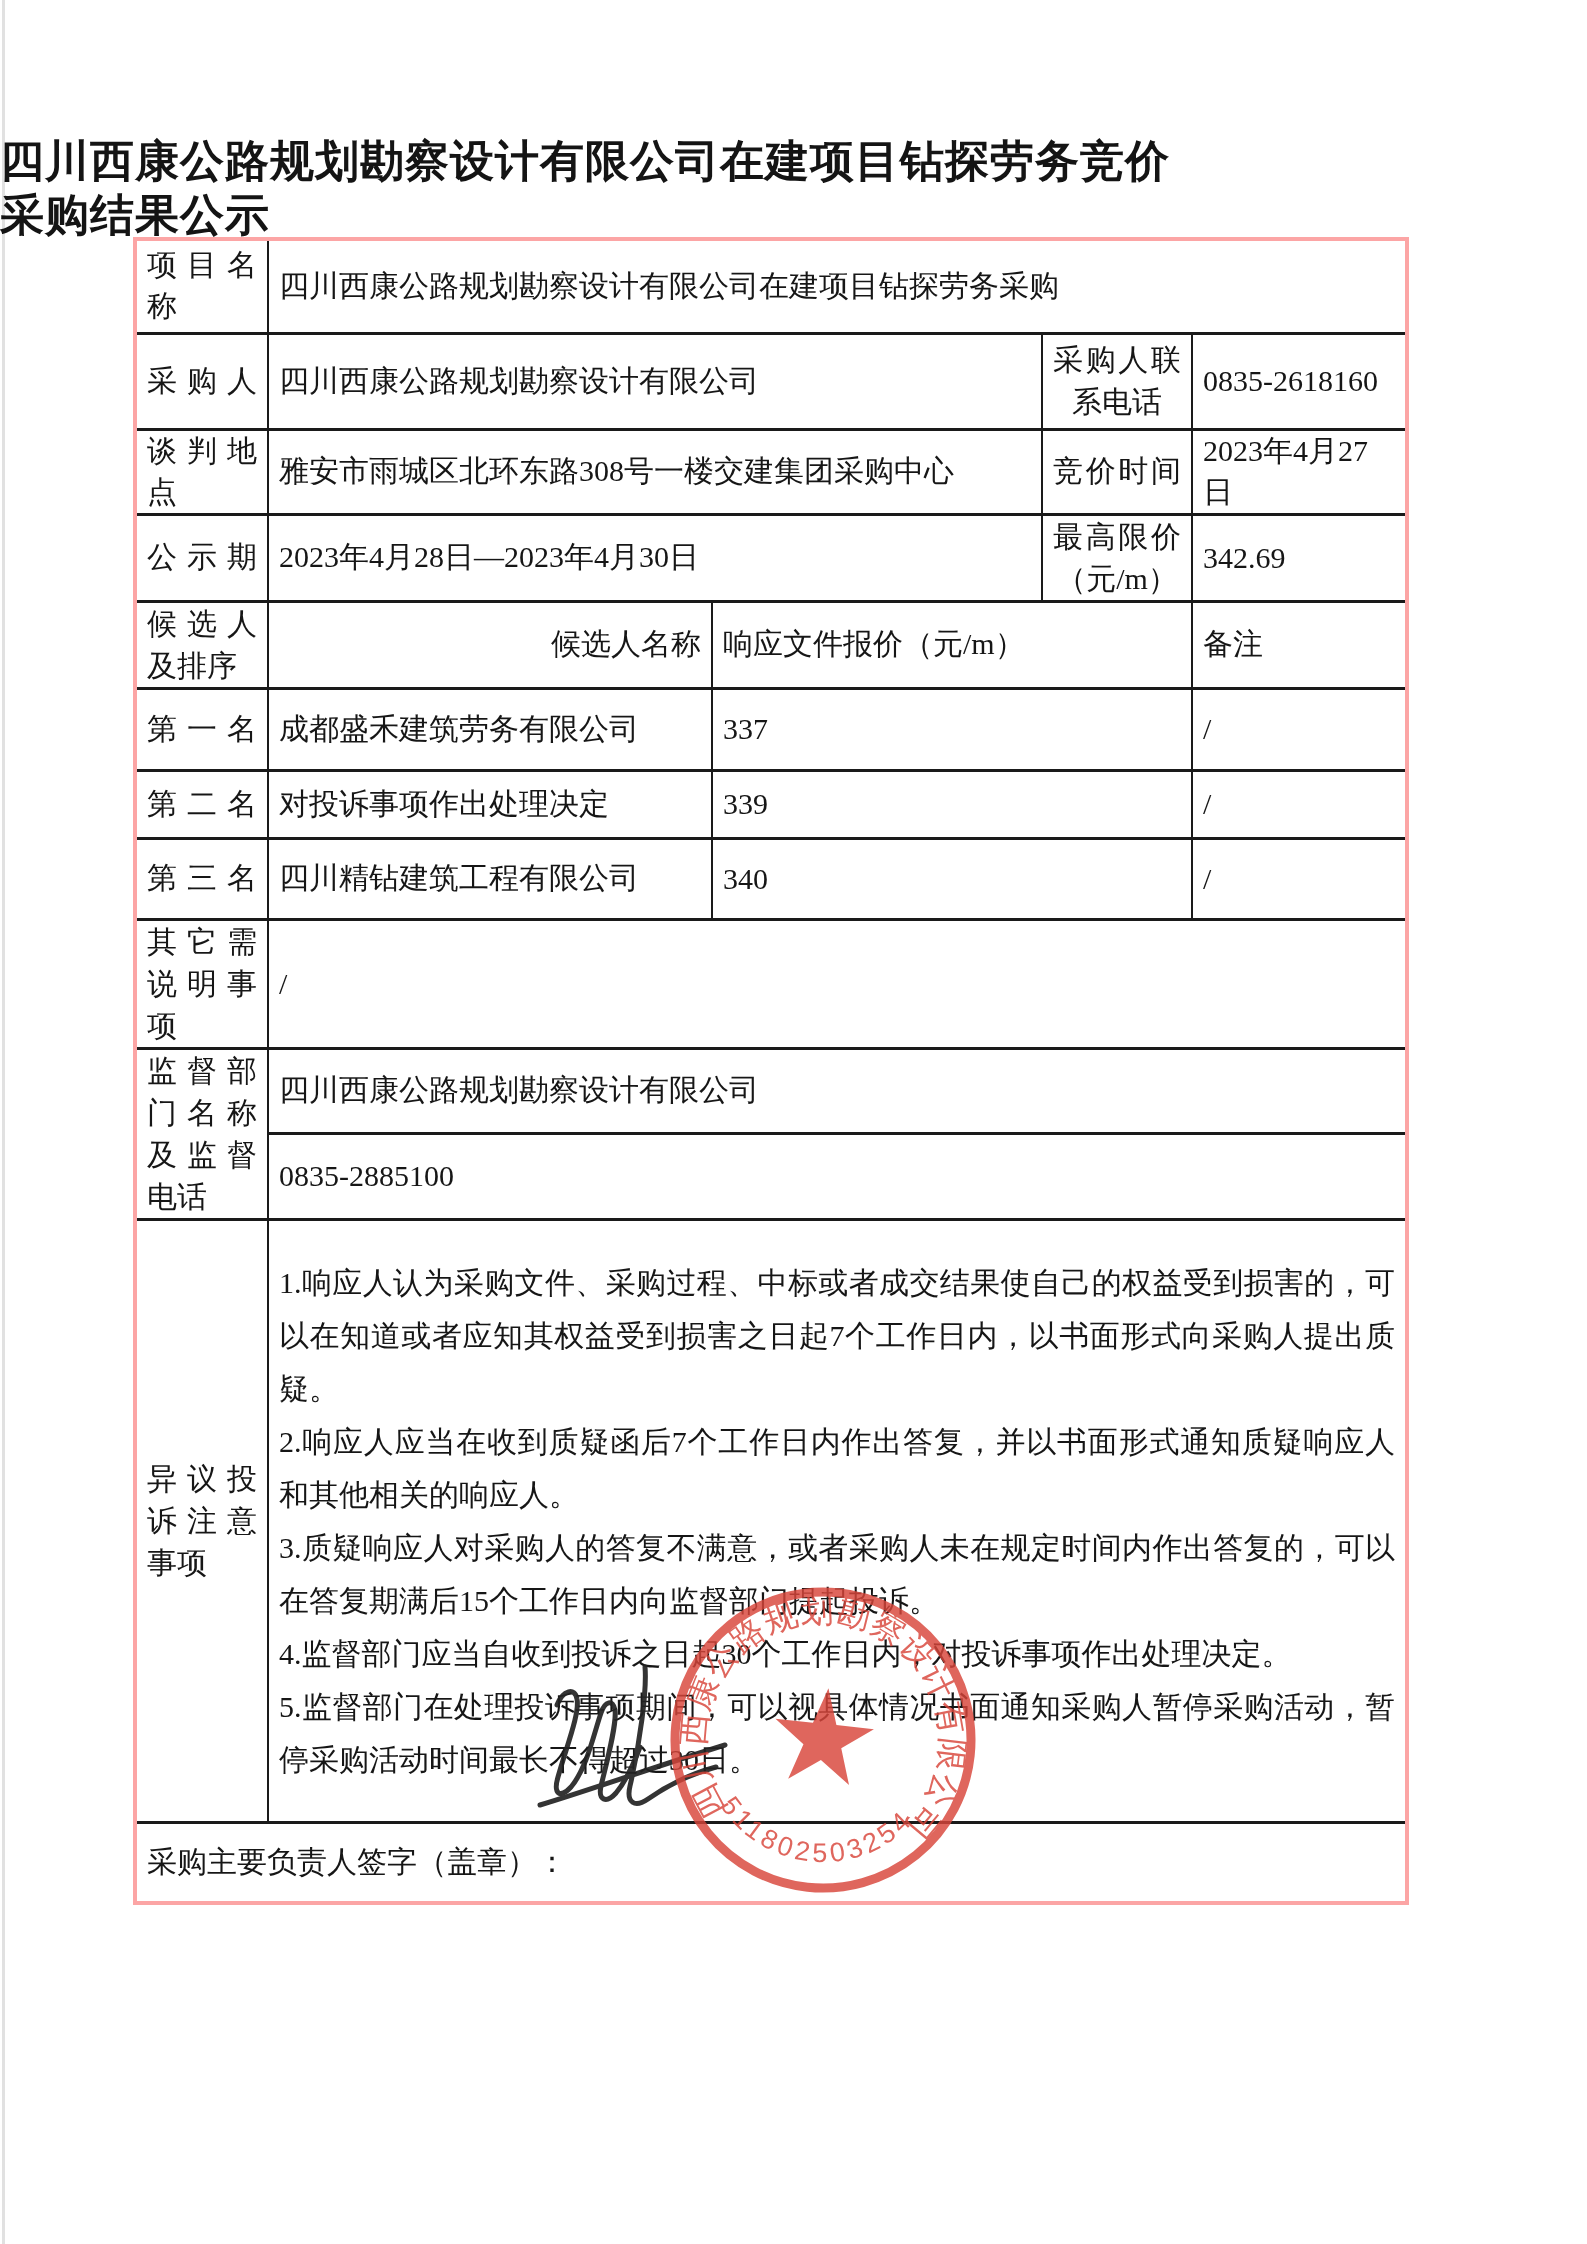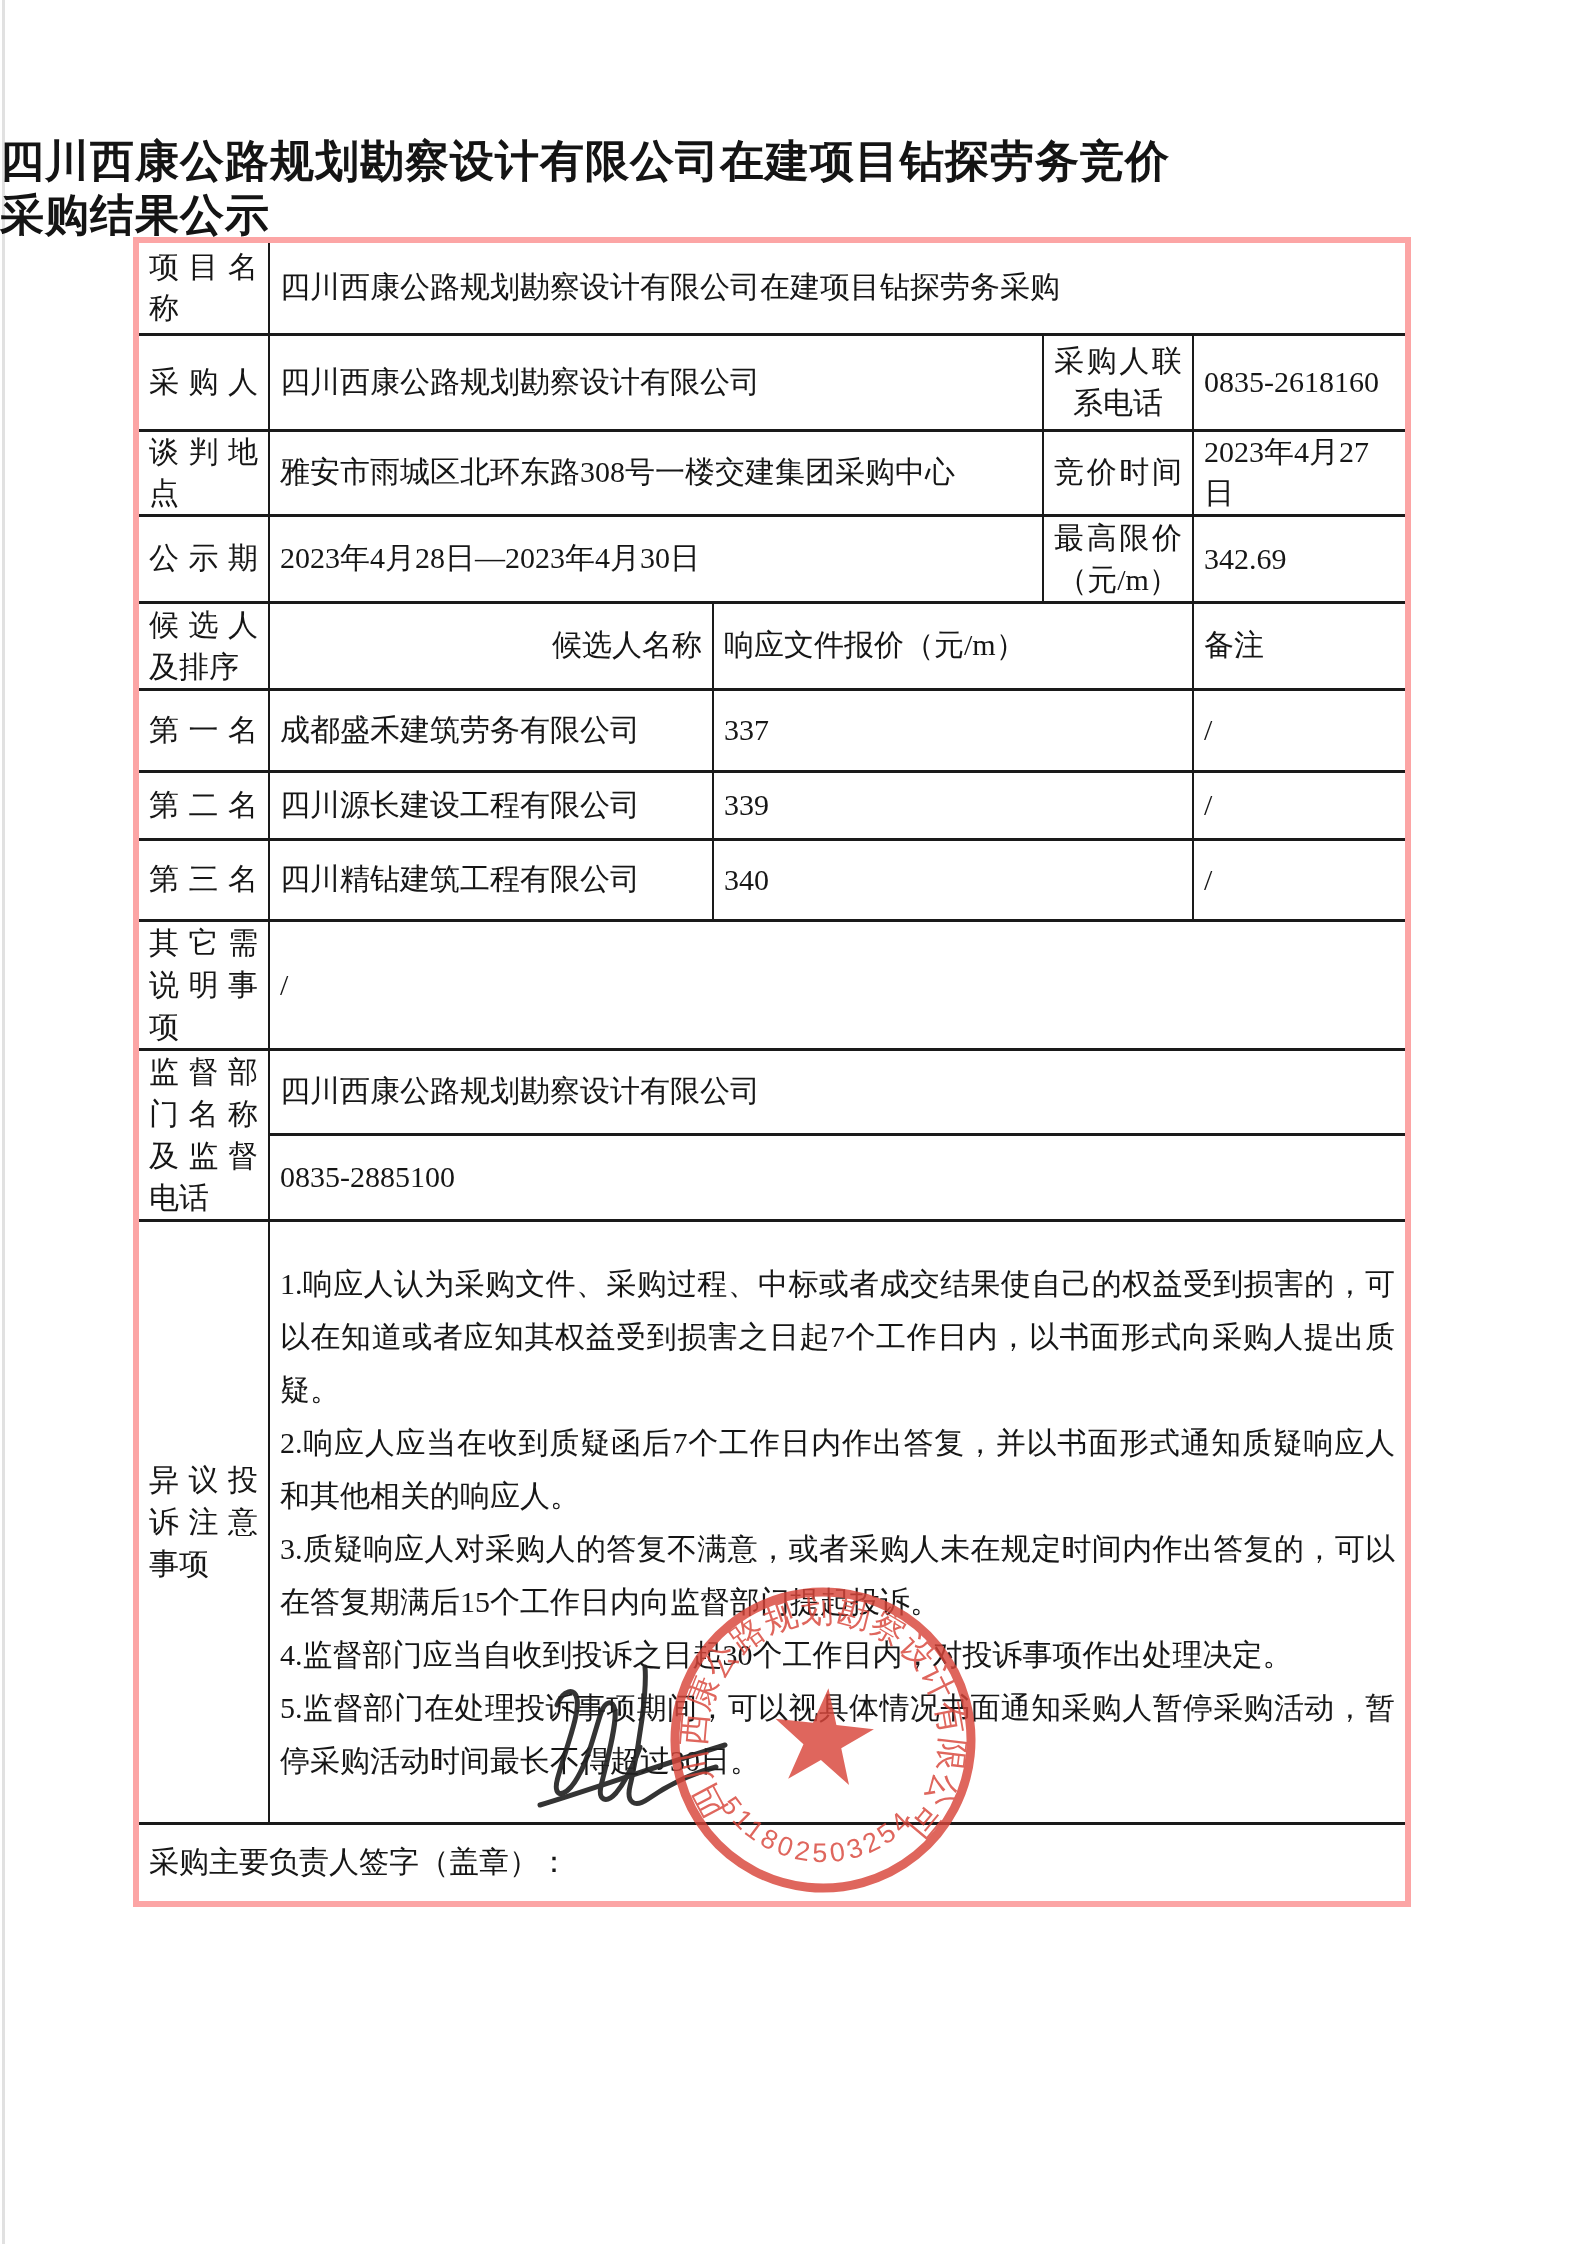--- a/index.html
+++ b/index.html
@@ -16,21 +16,21 @@
     text-align:left;
     font-family:"Liberation Sans","DejaVu Sans",sans-serif;
     font-weight:700;font-size:44px;line-height:54px;color:#141414;
     letter-spacing:1px;
   }
   table.main{
     position:absolute;left:133px;top:237px;width:1272px;
     border-collapse:collapse;table-layout:fixed;
     font-size:30px;color:#161616;
   }
-  table.main{border:6px solid #fca5a5;}
+  table.main{border:4px solid #fca5a5;}
   table.main td{
     border-left:2px solid #1a1a1a;border-right:2px solid #1a1a1a;
     border-top:3px solid #1a1a1a;border-bottom:3px solid #1a1a1a;
     padding:0 10px;vertical-align:middle;
     overflow:hidden;
   }
   td.lbl{
     padding:2px 5px;
     text-align:justify;text-align-last:justify;
   }
@@ -113,21 +113,21 @@
 
     <tr style="height:82px">
       <td class="lbl">第一名</td>
       <td class="val-left">成都盛禾建筑劳务有限公司</td>
       <td class="val-center" colspan="2">337</td>
       <td class="val-center">/</td>
     </tr>
 
     <tr style="height:68px">
       <td class="lbl">第二名</td>
-      <td class="val-left">四川源长建设工程有限公司</td>
+      <td class="val-left">对投诉事项作出处理决定</td>
       <td class="val-center" colspan="2">339</td>
       <td class="val-center">/</td>
     </tr>
 
     <tr style="height:81px">
       <td class="lbl">第三名</td>
       <td class="val-left">四川精钻建筑工程有限公司</td>
       <td class="val-center" colspan="2">340</td>
       <td class="val-center">/</td>
     </tr>

